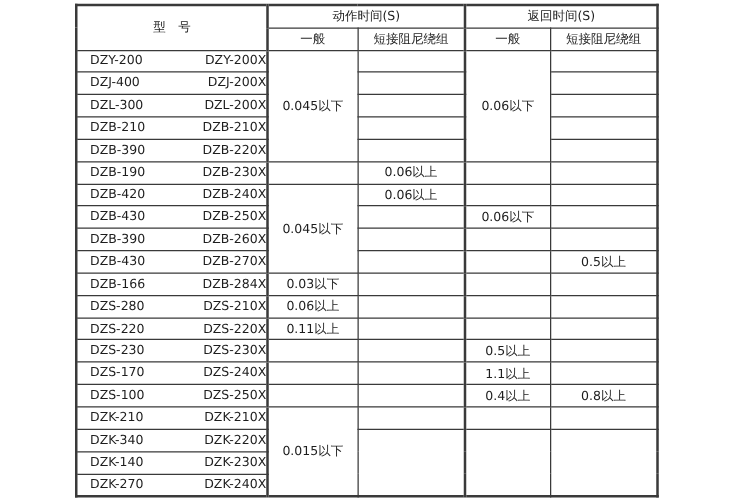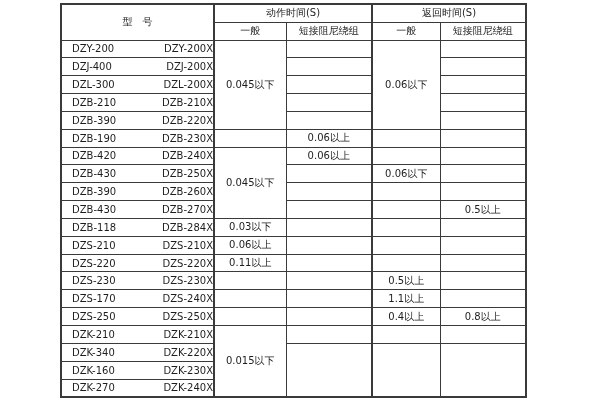--- a/index.html
+++ b/index.html
@@ -184,33 +184,33 @@
                 <span>DZB-270X</span>
               </div>
             </td>
             <td></td>
             <td class="thick-left"></td>
             <td>0.5以上</td>
           </tr>
           <tr>
             <td class="model">
               <div class="model-pair">
-                <span>DZB-118</span>
+                <span>DZB-166</span>
                 <span>DZB-284X</span>
               </div>
             </td>
             <td class="thick-left">0.03以下</td>
             <td></td>
             <td class="thick-left"></td>
             <td></td>
           </tr>
           <tr>
             <td class="model">
               <div class="model-pair">
-                <span>DZS-210</span>
+                <span>DZS-280</span>
                 <span>DZS-210X</span>
               </div>
             </td>
             <td class="thick-left">0.06以上</td>
             <td></td>
             <td class="thick-left"></td>
             <td></td>
           </tr>
           <tr>
             <td class="model">
@@ -244,21 +244,21 @@
               </div>
             </td>
             <td class="thick-left"></td>
             <td></td>
             <td class="thick-left">1.1以上</td>
             <td></td>
           </tr>
           <tr>
             <td class="model">
               <div class="model-pair">
-                <span>DZS-250</span>
+                <span>DZS-100</span>
                 <span>DZS-250X</span>
               </div>
             </td>
             <td class="thick-left"></td>
             <td></td>
             <td class="thick-left">0.4以上</td>
             <td>0.8以上</td>
           </tr>
           <tr>
             <td class="model">
@@ -279,21 +279,21 @@
                 <span>DZK-220X</span>
               </div>
             </td>
             <td rowspan="3"></td>
             <td rowspan="3" class="thick-left"></td>
             <td rowspan="3"></td>
           </tr>
           <tr>
             <td class="model">
               <div class="model-pair">
-                <span>DZK-160</span>
+                <span>DZK-140</span>
                 <span>DZK-230X</span>
               </div>
             </td>
           </tr>
           <tr>
             <td class="model">
               <div class="model-pair">
                 <span>DZK-270</span>
                 <span>DZK-240X</span>
               </div>

